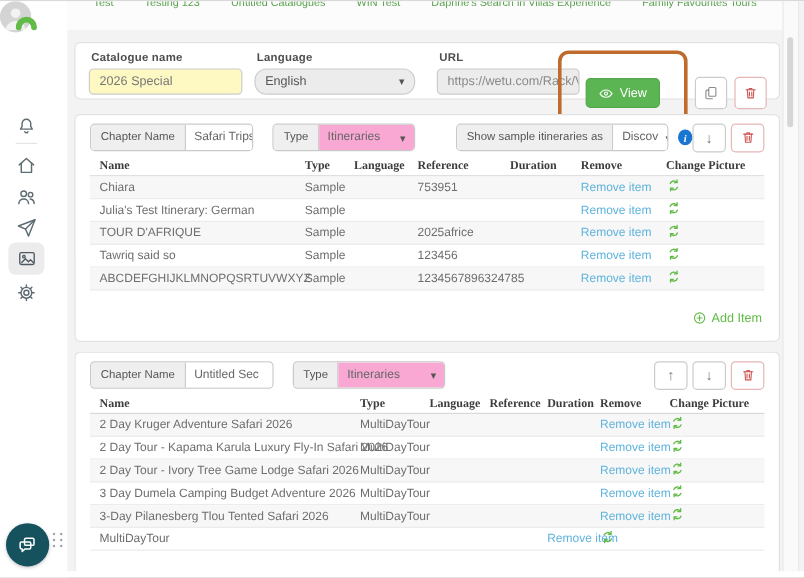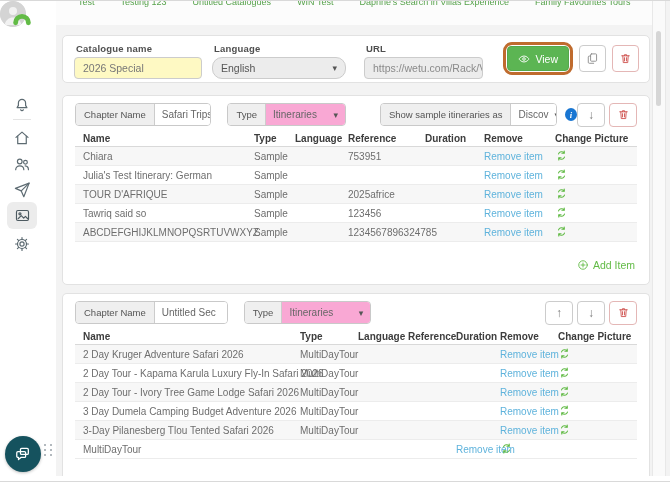--- a/index.html
+++ b/index.html
@@ -35,40 +35,40 @@
   .card-a{top:34px;height:48px;}
   .card-b{top:94px;height:190px;}
   .card-c{top:292px;height:186px;border-bottom:none;border-radius:5px 5px 0 0;}
   .fld-label{position:absolute;top:7px;font-size:9.5px;font-weight:bold;color:#4f4f4f;letter-spacing:.2px;}
   .inp{position:absolute;top:21px;height:22px;border:1px solid #ccc;border-radius:4px;font-size:10.5px;color:#777;
        display:flex;align-items:center;padding:0 8px;box-sizing:border-box;background:#fef9c3;white-space:nowrap;overflow:hidden;}
   .inp.gray{background:#ececec;color:#8a8a8a;}
   .sel-chev{margin-left:auto;color:#555;font-size:9px;padding-left:6px;}
   
   .btn-row{position:absolute;right:10px;top:6px;display:flex;align-items:center;gap:6px;}
-  .view-ring{border:3px solid #bf6b2e;border-radius:9px;padding:1px;}
+  .view-ring{border:3px solid #bf6b2e;border-radius:9px;padding:20px;}
   .view-btn{background:#5cb553;border:1px solid #54a84c;border-radius:4px;height:23px;padding:0 10px;display:flex;align-items:center;gap:5px;color:#fff;font-size:10.5px;}
   .view-btn svg{width:12px;height:12px;stroke:#fff;stroke-width:1.8;fill:none;}
   .mini-btn{width:25px;height:25px;border:1px solid #ccc;border-radius:4px;background:#fff;display:flex;align-items:center;justify-content:center;}
   .mini-btn svg{width:13px;height:13px;stroke:#8b8b8b;stroke-width:1.7;fill:none;stroke-linecap:round;stroke-linejoin:round;}
   .mini-btn.danger{border-color:#e4b7b6;}
   .mini-btn.danger svg{stroke:#cf5350;}
   .mini-btn .arrow{font-size:12px;color:#7d7d7d;line-height:1;}
   
   .ctrl-row{position:absolute;left:12px;right:12px;top:7px;height:23px;display:flex;align-items:center;}
   .seg{display:flex;height:23px;border:1px solid #c9c9c9;border-radius:4px;overflow:hidden;box-sizing:border-box;align-items:stretch;}
   .seg .lab{background:#efefef;border-right:1px solid #ccc;font-size:9.5px;color:#555;display:flex;align-items:center;padding:0 8px;white-space:nowrap;}
   .seg .val{display:flex;align-items:center;padding:0 7px;font-size:10px;color:#666;background:#fff;white-space:nowrap;}
   .seg .val.gray{background:#f9a8d4;}
   .info-dot{width:13px;height:13px;border-radius:50%;background:#1976d2;color:#fff;font-size:8.5px;font-weight:bold;display:flex;align-items:center;justify-content:center;margin-left:8px;font-family:"Liberation Serif",serif;font-style:italic;}
   .ctrl-btns{margin-left:auto;display:flex;gap:4px;}
   .ctrl-btns .mini-btn{width:26px;height:22px;}
   
   .chapter-table{position:absolute;left:12px;right:12px;top:34px;}
-  .thead{display:grid;align-items:center;height:16px;border-bottom:1px solid #d9d9d9;}
+  .thead{display:grid;align-items:center;height:16px;border-bottom:1px solid #d9d9d9;font-family:Liberation Serif, serif;}
   .th{font-size:10px;font-weight:bold;color:#3d3d3d;white-space:nowrap;}
   .trow{display:grid;align-items:center;height:18px;border-bottom:1px solid #ececec;}
   .tbody .trow:nth-child(odd){background:#f7f7f7;}
   .td{font-size:10px;color:#6e6e6e;white-space:nowrap;}
   .th:first-child,.td:first-child{padding-left:8px;}
   .chapter-table[data-chapter="0"] .thead,.chapter-table[data-chapter="0"] .trow{grid-template-columns:179px 41px 53px 77px 59px 71px 1fr;}
   .chapter-table[data-chapter="1"] .thead,.chapter-table[data-chapter="1"] .trow{grid-template-columns:225px 58px 50px 48px 44px 58px 1fr;}
   .remove-link{color:#5fb3dc;cursor:pointer;margin-top:48px;}
   .refresh-ico{width:13px;height:13px;stroke:#62bb46;stroke-width:2.1;fill:none;stroke-linecap:round;stroke-linejoin:round;}
   .add-item{position:absolute;right:14px;bottom:13px;display:flex;gap:4px;color:#62bb46;font-size:10.5px;}

